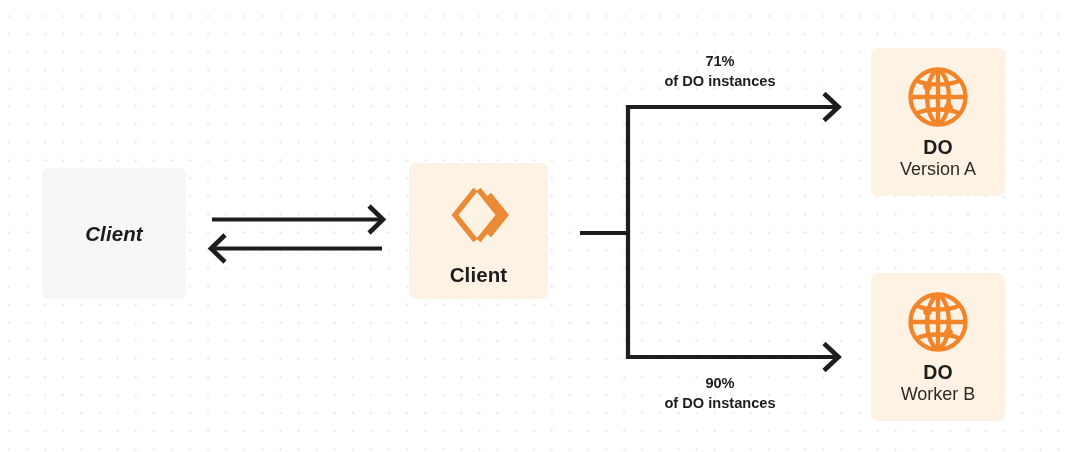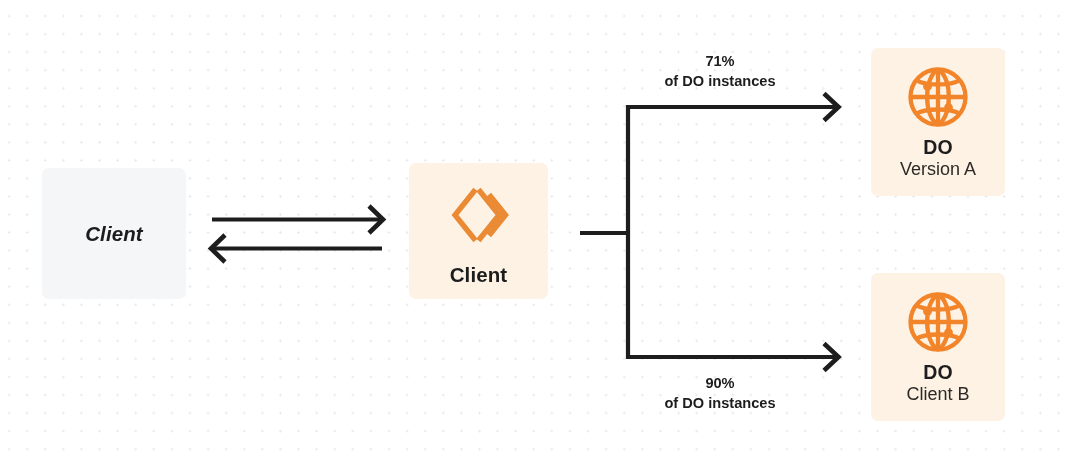--- a/index.html
+++ b/index.html
@@ -184,21 +184,21 @@
           <path d="M 31 3.5 C 16.5 11 16.5 51 31 58.5"></path>
           <path d="M 31 3.5 C 45.5 11 45.5 51 31 58.5"></path>
           <path d="M 9 14 C 18 20 44 20 53 14"></path>
           <path d="M 9 48 C 18 42 44 42 53 48"></path>
         </g>
         <circle cx="20.5" cy="20.5" r="4.4" fill="#f2842a"></circle>
         <circle cx="41.5" cy="41.5" r="4.4" fill="#f2842a"></circle>
       </svg>
     </span>
     <span class="do-title">DO</span>
-    <span class="do-sub">Client B</span>
+    <span class="do-sub">Worker B</span>
   </div>
 
   <svg class="edges">
 
     <g>
       <line class="edge-line" x1="212" y1="219.5" x2="380" y2="219.5"></line>
       <polyline class="edge-head" points="369,206 383,219.5 369,233"></polyline>
     </g>
 
     <g>

